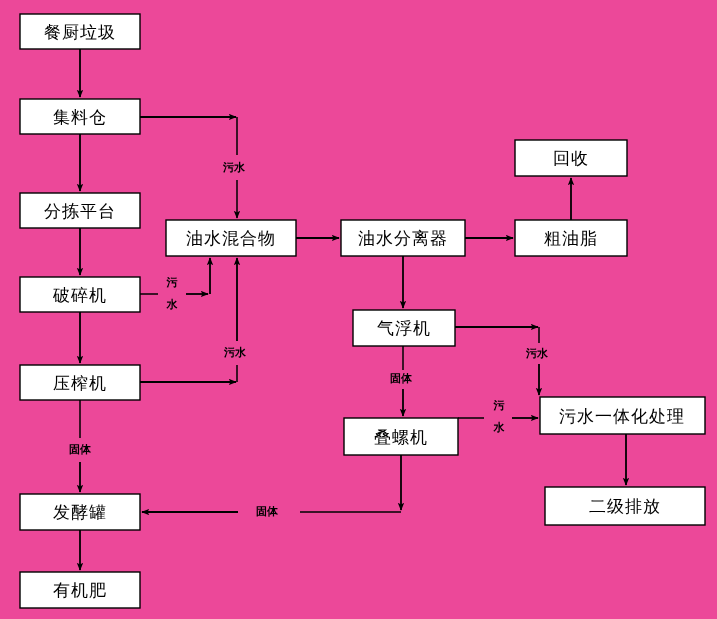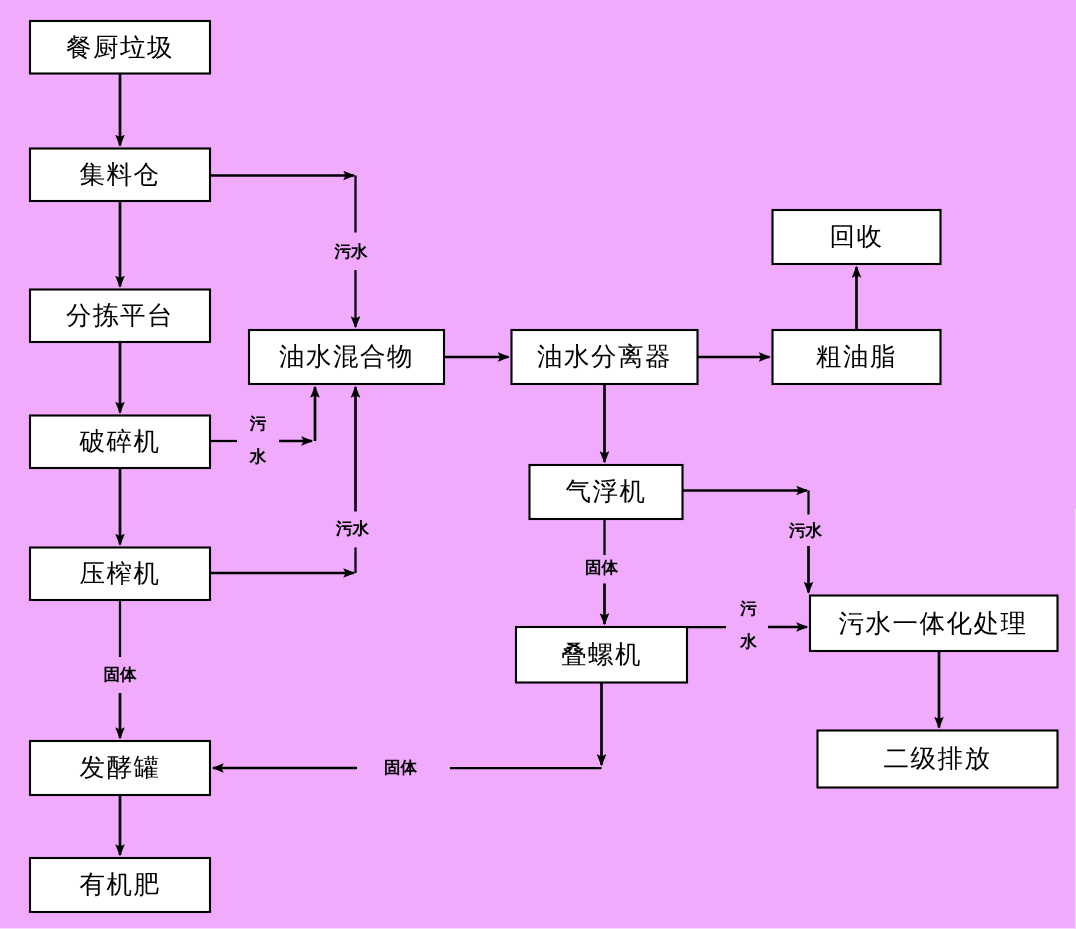--- a/index.html
+++ b/index.html
@@ -10,21 +10,21 @@
   body {
     width: 717px;
     height: 619px;
     font-family: "DejaVu Sans", sans-serif;
     overflow: hidden;
   }
   #diagram-root {
     position: relative;
     width: 717px;
     height: 619px;
-    background: #f0abfc;
+    background: #ec4899;
   }
   svg#flow {
     position: absolute;
     left: 0;
     top: 0;
     width: 717px;
     height: 619px;
     display: block;
   }
   .node-rect {

